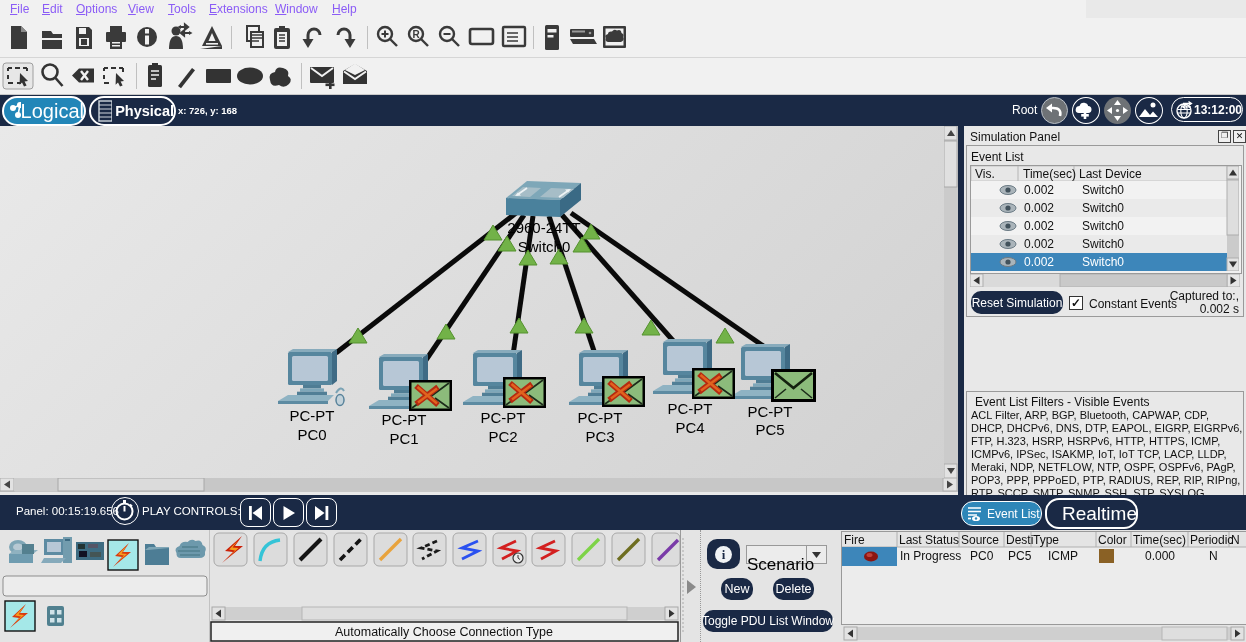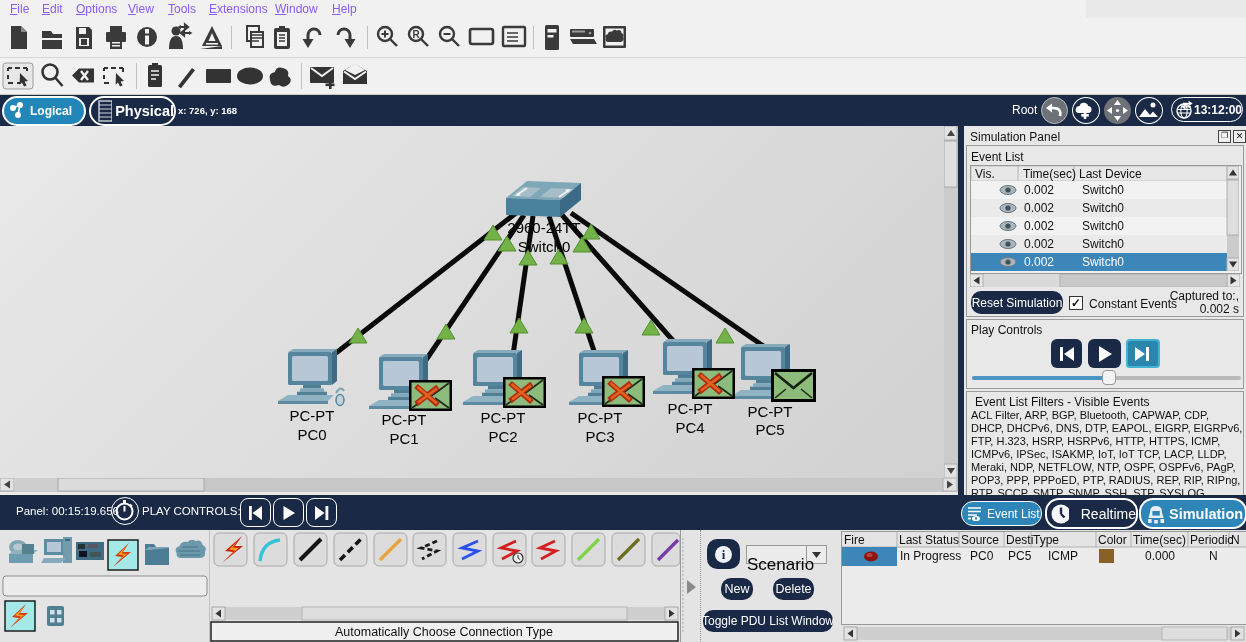--- a/index.html
+++ b/index.html
@@ -149,21 +149,21 @@
 </svg>
 </div>
 <div class="abs navy" id="navybar1">
  <div class="pill" style="left:2px;top:1px;width:80px;height:26px;background:#2286b8;border-radius:15px">
    <svg width="22" height="20" style="margin-left:4px">
         <circle cx="5" cy="7" r="3" fill="#fff"></circle>
         <circle cx="12" cy="4" r="3" fill="#fff"></circle>
         <circle cx="10" cy="14" r="3" fill="#fff"></circle>
         <path d="M5 7 L12 4 M12 4 L10 14" stroke="#fff" stroke-width="1.6"></path>
       </svg>
-   <span style="font-size:12px;font-weight:bold">Logical</span>
+   <span style="font-size:20px;font-weight:normal">Logical</span>
  </div>
  <div class="pill" style="left:89px;top:1px;width:83px;height:26px;border-radius:15px">
    <svg width="20" height="22" style="margin-left:6px">
         <rect x="2" y="1" width="13" height="20" fill="none" stroke="#cfd6dd" stroke-width="1.4"></rect>
         <path d="M2 5 h13 M2 9 h13 M2 13 h13 M2 17 h13" stroke="#cfd6dd" stroke-width="1.2"></path>
       </svg>
    <span style="font-size:14.5px;font-weight:bold;margin-left:3px">Physical</span>
  </div>
  <div class="abs" style="left:178px;top:10px;color:#fff;font-size:9.5px;font-weight:bold">x: 726, y: 168</div>
  <div class="abs" style="left:1012px;top:8px;color:#fff;font-size:12px">Root</div>
@@ -379,43 +379,20 @@
      <rect x="257" y="0" width="13" height="13" fill="#e6e6e6" stroke="#adadad"></rect>
      <polygon points="266.5,6.5 260.5,2.5 260.5,10.5" fill="#333"></polygon>
      <rect x="90" y="0" width="167" height="13" fill="#c9c9c9" stroke="#b0b0b0"></rect>
     </svg>
   </div>
   <div class="btnavy" style="left:4px;top:145px;width:92px;height:23px;font-size:12px">Reset Simulation</div>
   <div class="abs" style="left:102px;top:150px;width:12px;height:12px;border:1.5px solid #333;background:#fff;font-size:12px;line-height:12px;font-weight:bold;text-align:center">✓</div>
   <div class="abs" style="left:122px;top:151px;font-size:12px">Constant Events</div>
   <div class="abs" style="left:172px;top:144px;width:100px;text-align:right;font-size:12px;line-height:13px">Captured to:,<br>0.002 s</div>
  </div>
- <div class="gbox" style="left:2px;top:193px;width:276px;height:68px">
-  <div class="abs" style="left:4px;top:3px;font-size:12px">Play Controls</div>
-  <div class="btnavy" style="left:84px;top:19px;width:31px;height:29px;border-radius:6px">
-   <svg width="20" height="16">
-          <rect x="3" y="1" width="3" height="14" fill="#fff"></rect>
-          <polygon points="17,1 17,15 7,8" fill="#fff"></polygon>
-        </svg>
-  </div>
-  <div class="btnavy" style="left:121px;top:19px;width:33px;height:29px;border-radius:6px">
-   <svg width="16" height="16">
-          <polygon points="2,0 15,8 2,16" fill="#fff"></polygon>
-        </svg>
-  </div>
-  <div class="abs" style="left:159px;top:19px;width:34px;height:29px;border-radius:4px;background:#2a86ad;border:2px solid #42b2d2;box-sizing:border-box;display:flex;align-items:center;justify-content:center">
-   <svg width="20" height="16">
-          <polygon points="2,1 2,15 12,8" fill="#fff"></polygon>
-          <rect x="13" y="1" width="3" height="14" fill="#fff"></rect>
-        </svg>
-  </div>
-  <div class="abs" style="left:5px;top:56px;width:269px;height:4px;background:#b9b9b9;border-radius:2px"></div>
-  <div class="abs" style="left:5px;top:56px;width:137px;height:4px;background:#4d94c7;border-radius:2px"></div>
-  <div class="abs" style="left:135px;top:50px;width:14px;height:15px;background:#f3f3f3;border:1px solid #999;border-radius:4px;box-sizing:border-box"></div>
- </div>
  <div class="gbox" style="left:2px;top:265px;width:276px;height:110px">
   <div class="abs" style="left:8px;top:3px;font-size:12px">Event List Filters - Visible Events</div>
   <div class="abs" style="left:4px;top:17px;width:274px;font-size:11px;line-height:13px;white-space:nowrap">ACL Filter, ARP, BGP, Bluetooth, CAPWAP, CDP,<br>DHCP, DHCPv6, DNS, DTP, EAPOL, EIGRP, EIGRPv6,<br>FTP, H.323, HSRP, HSRPv6, HTTP, HTTPS, ICMP,<br>ICMPv6, IPSec, ISAKMP, IoT, IoT TCP, LACP, LLDP,<br>Meraki, NDP, NETFLOW, NTP, OSPF, OSPFv6, PAgP,<br>POP3, PPP, PPPoED, PTP, RADIUS, REP, RIP, RIPng,<br>RTP, SCCP, SMTP, SNMP, SSH, STP, SYSLOG,</div>
  </div>
 </div>
 <div class="abs navy" id="navybar2" style="color:#fff">
  <div class="abs" style="left:16px;top:10px;font-size:11.5px">Panel: 00:15:19.656</div>
  <div class="abs" style="left:111px;top:2px;width:28px;height:28px;border-radius:50%;border:1.5px solid #fff;box-sizing:border-box">
   <svg width="25" height="25">
         <circle cx="12.5" cy="13.5" r="8" fill="none" stroke="#fff" stroke-width="2"></circle>
@@ -449,33 +426,21 @@
         <ellipse cx="10" cy="12.5" rx="4" ry="2.6" fill="#fff"></ellipse>
         <circle cx="10" cy="12.5" r="1.2" fill="#2e86b8"></circle>
       </svg>
   <span style="font-size:12px;margin-left:2px">Event List</span>
  </div>
  <div class="pill" style="left:1045px;top:3px;width:89px;height:27px;border-radius:14px">
   <svg width="22" height="22" style="margin-left:3px">
         <circle cx="11" cy="11" r="9.5" fill="#f4f6f8"></circle>
         <path d="M11 11 V4.5 M11 11 l3.5 3.5" stroke="#1a2945" stroke-width="2.4" fill="none"></path>
       </svg>
-  <span style="font-size:14px;margin-left:12px">Realtime</span>
- </div>
- <div class="pill" style="left:1139px;top:3px;width:104px;height:27px;background:#2e86b8;border-radius:14px">
-  <svg width="22" height="22" style="margin-left:4px">
-        <g fill="#e8edf2">
-          <path d="M5 9 q0 -6 6 -6 q6 0 6 6 l1.5 6 h-15 z"></path>
-          <rect x="3" y="16" width="3.6" height="4"></rect>
-          <rect x="15.5" y="16" width="3.6" height="4"></rect>
-          <rect x="9.2" y="17" width="3.6" height="3.5"></rect>
-        </g>
-        <rect x="7.4" y="8" width="7.4" height="4.6" fill="#2e86b8"></rect>
-      </svg>
-  <span style="font-size:14.5px;font-weight:bold;margin-left:2px">Simulation</span>
+  <span style="font-size:19px;margin-left:12px">Realtime</span>
  </div>
 </div>
 <div class="abs" id="bottom">
  <svg width="209" height="112" style="position:absolute;left:0;top:0">
   <g id="cluster" fill="#5e8ba0">
    <ellipse cx="18" cy="17" rx="9" ry="7" fill="#7fa6b6"></ellipse>
         <ellipse cx="18" cy="17" rx="5" ry="3.6" fill="#b7c9d3"></ellipse>
    <rect x="9" y="24" width="24" height="9" fill="#6f9cb0"></rect>
         <polygon points="9,24 33,24 38,20 14,20" fill="#90b2c0"></polygon>
    <rect x="22" y="14" width="12" height="10" fill="#54808f"></rect>

